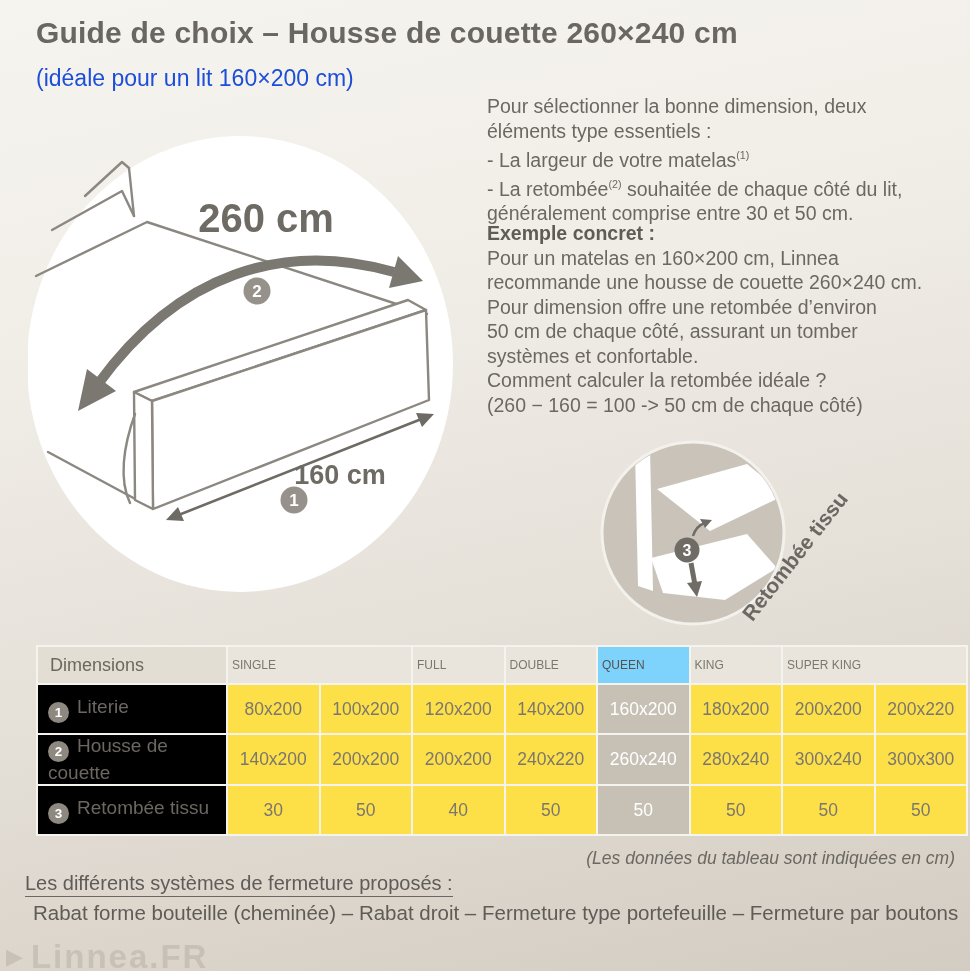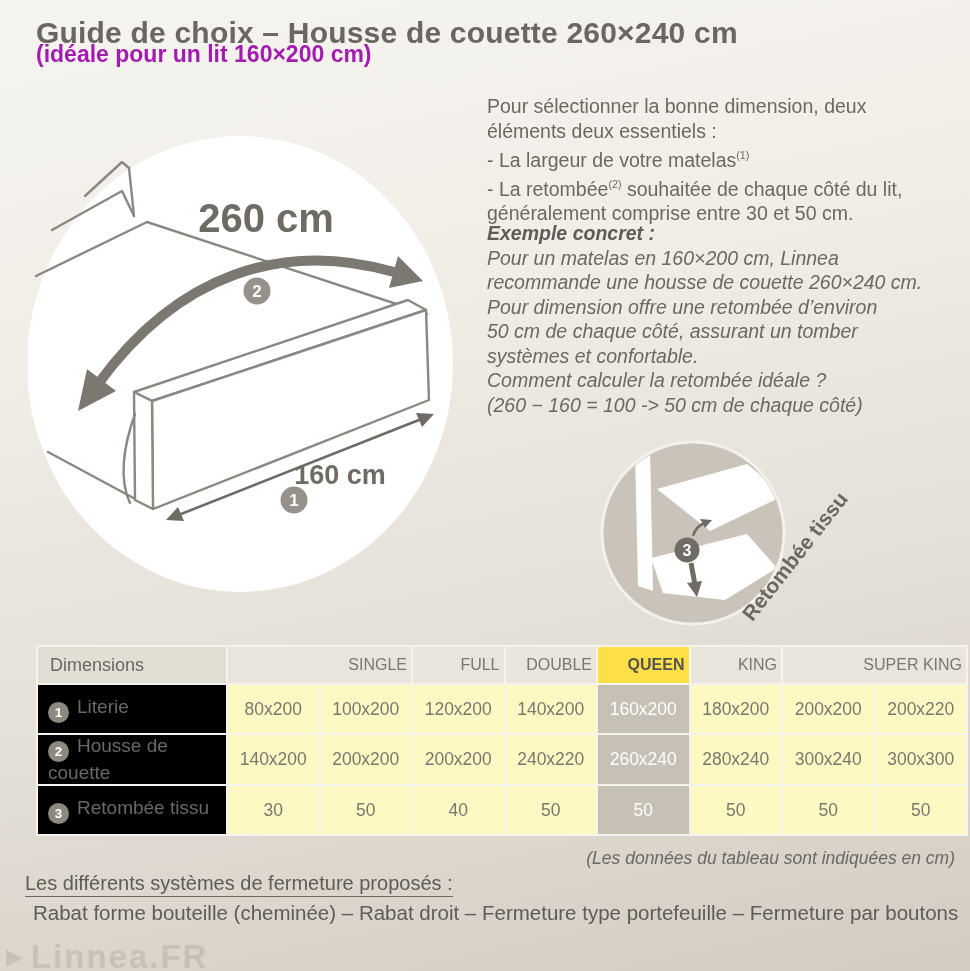--- a/index.html
+++ b/index.html
@@ -4,40 +4,40 @@
 <style>
   html,body{margin:0;padding:0;}
   body{
     width:970px;height:971px;overflow:hidden;position:relative;
     font-family:"Liberation Sans","DejaVu Sans",sans-serif;
     background:linear-gradient(168deg,#f6f4ef 0%,#f1eee8 30%,#e5e0d8 62%,#d3ccc2 100%);
   }
   .abs{position:absolute;}
   
   .title{left:36px;top:16px;font-size:30px;font-weight:bold;color:#6a6661;letter-spacing:.2px;}
-  .subtitle{left:36px;top:41px;font-size:23px;font-weight:bold;color:#a21caf;}
+  .subtitle{left:36px;top:65px;font-size:23px;font-weight:normal;color:#1d4ed8;}
   
   .textcol{color:#6b6862;font-size:19.5px;line-height:24.5px;}
   .intro{left:487px;top:94px;width:478px;}
-  .example{left:487px;top:221px;width:482px;font-style:italic;}
+  .example{left:487px;top:221px;width:482px;}
   .ex-heading{font-weight:bold;color:#5f5b56;}
   sup{font-size:.55em;}
   
   .bed-svg{left:28px;top:132px;}
   
   .drop-svg{left:597px;top:437px;}
   .drop-label{left:747px;top:606px;font-size:21px;font-weight:bold;color:#6b6862;
     transform:rotate(-52deg);transform-origin:0 50%;white-space:nowrap;}
   
   .size-table{left:36px;top:645px;width:930px;border-collapse:collapse;table-layout:fixed;padding-left:19px;}
   .size-table th,.size-table td{border:2px solid #f5f3ee;padding:0 4px;}
-  .size-table th{height:36px;background:#e9e5dc;font-size:16px;font-weight:normal;color:#7b776f;text-align:right;}
+  .size-table th{height:36px;background:#e9e5dc;font-size:12px;font-weight:normal;color:#7b776f;text-align:left;}
   .size-table th.dim{background:#e3ded4;text-align:left;padding-left:12px;color:#6b6761;font-size:18px;}
-  .size-table th.hl{font-weight:bold;color:#56534e;background:#fde047;}
-  .size-table td{height:48px;background:#fef9c3;font-size:17.5px;color:#7b776f;text-align:center;}
+  .size-table th.hl{font-weight:normal;color:#56534e;background:#7dd3fc;}
+  .size-table td{height:48px;background:#fde047;font-size:17.5px;color:#7b776f;text-align:center;}
   .size-table td.rowlabel{background:#000000;text-align:left;padding-left:10px;font-size:19px;color:#6b6761;}
   .size-table td.hl{background:var(--highlight-bg,#c7c0b5);color:var(--highlight-text,#fff);}
   .badge{display:inline-flex;width:21px;height:21px;border-radius:50%;
     background:var(--badge-bg,#8d8880);color:#fff;font-size:13.5px;font-weight:bold;
     align-items:center;justify-content:center;margin-right:8px;vertical-align:-4px;}
   
   .table-note{left:25px;top:848px;width:930px;text-align:right;font-style:italic;font-size:17.5px;color:#6b6862;}
   .closures-heading{left:25px;top:872px;font-size:20px;color:#5f5b56;
     border-bottom:1.5px solid #6b6862;padding-bottom:2px;}
   .closures-list{left:25px;top:901px;width:945px;font-size:20.5px;color:#5f5b56;margin-left:8px;}
@@ -45,21 +45,21 @@
   .watermark .tri{font-size:22px;vertical-align:4px;margin-right:6px;}
 </style>
 </head>
 <body>
 
 <div class="abs title">Guide de choix – Housse de couette 260×240 cm</div>
 <div class="abs subtitle">(idéale pour un lit 160×200 cm)</div>
 
 <div class="abs textcol intro">
   <div>Pour sélectionner la bonne dimension, deux</div>
-  <div>éléments deux essentiels :</div>
+  <div>éléments type essentiels :</div>
   <div><span>- La largeur de votre matelas</span><sup>(1)</sup></div>
   <div><span>- La retombée</span><sup>(2)</sup><span> souhaitée de chaque côté du lit,</span></div>
   <div>généralement comprise entre 30 et 50 cm.</div>
 </div>
 
 <div class="abs textcol example">
   <div class="ex-heading">Exemple concret :</div>
   <div>Pour un matelas en 160×200 cm, Linnea</div>
   <div>recommande une housse de couette 260×240 cm.</div>
   <div>Pour dimension offre une retombée d’environ</div>

